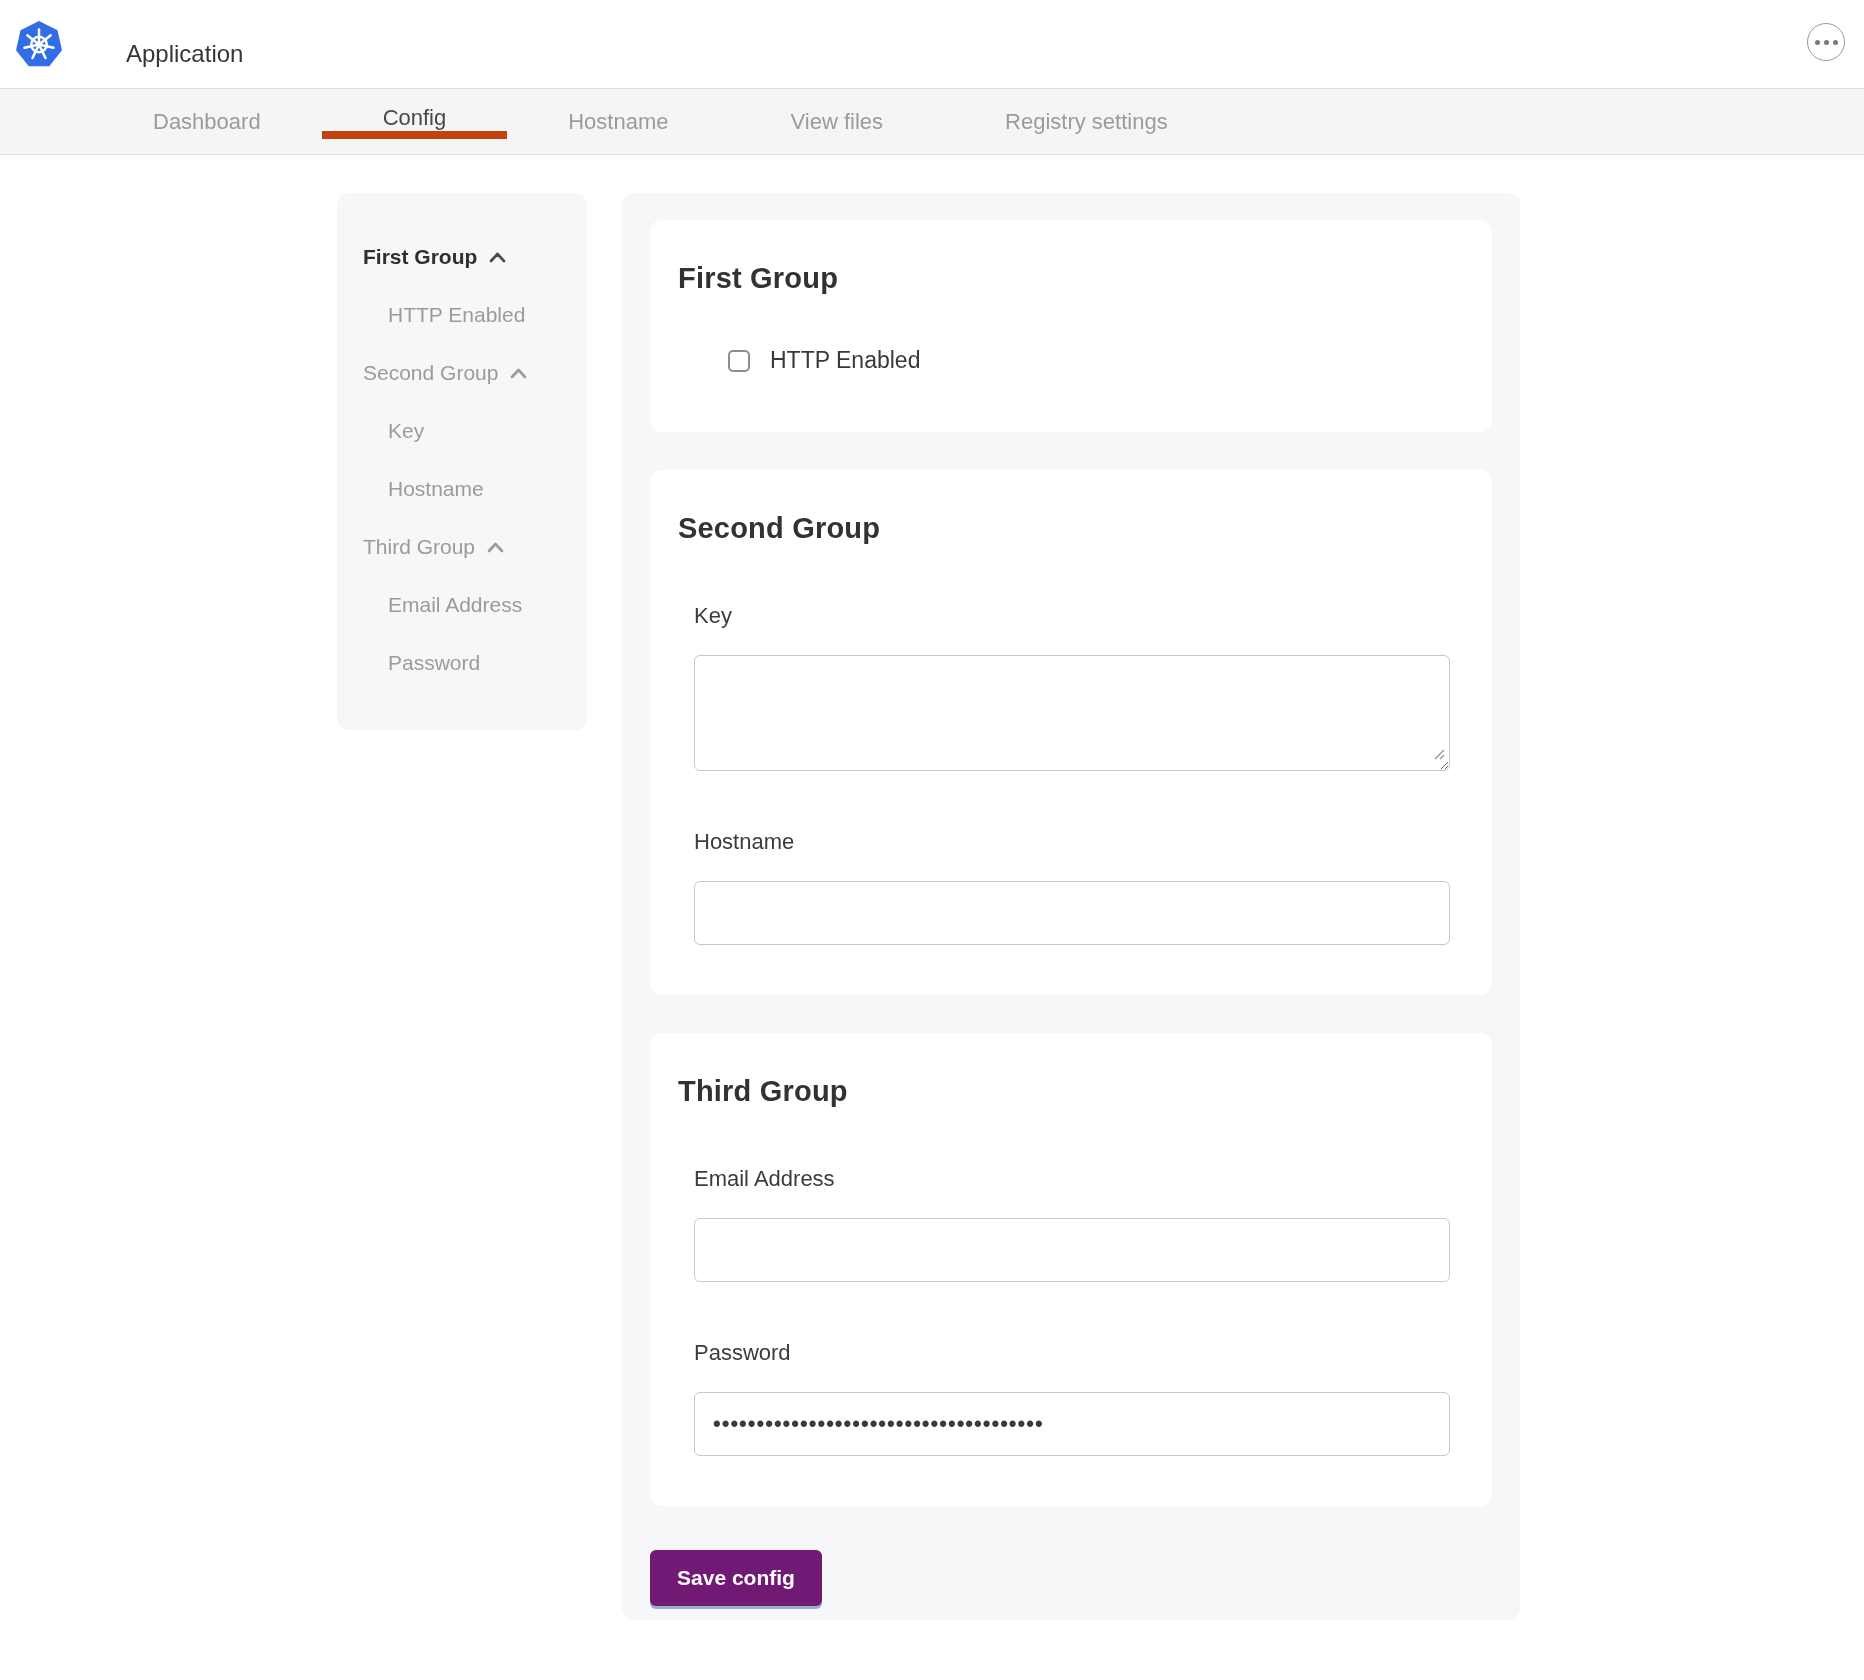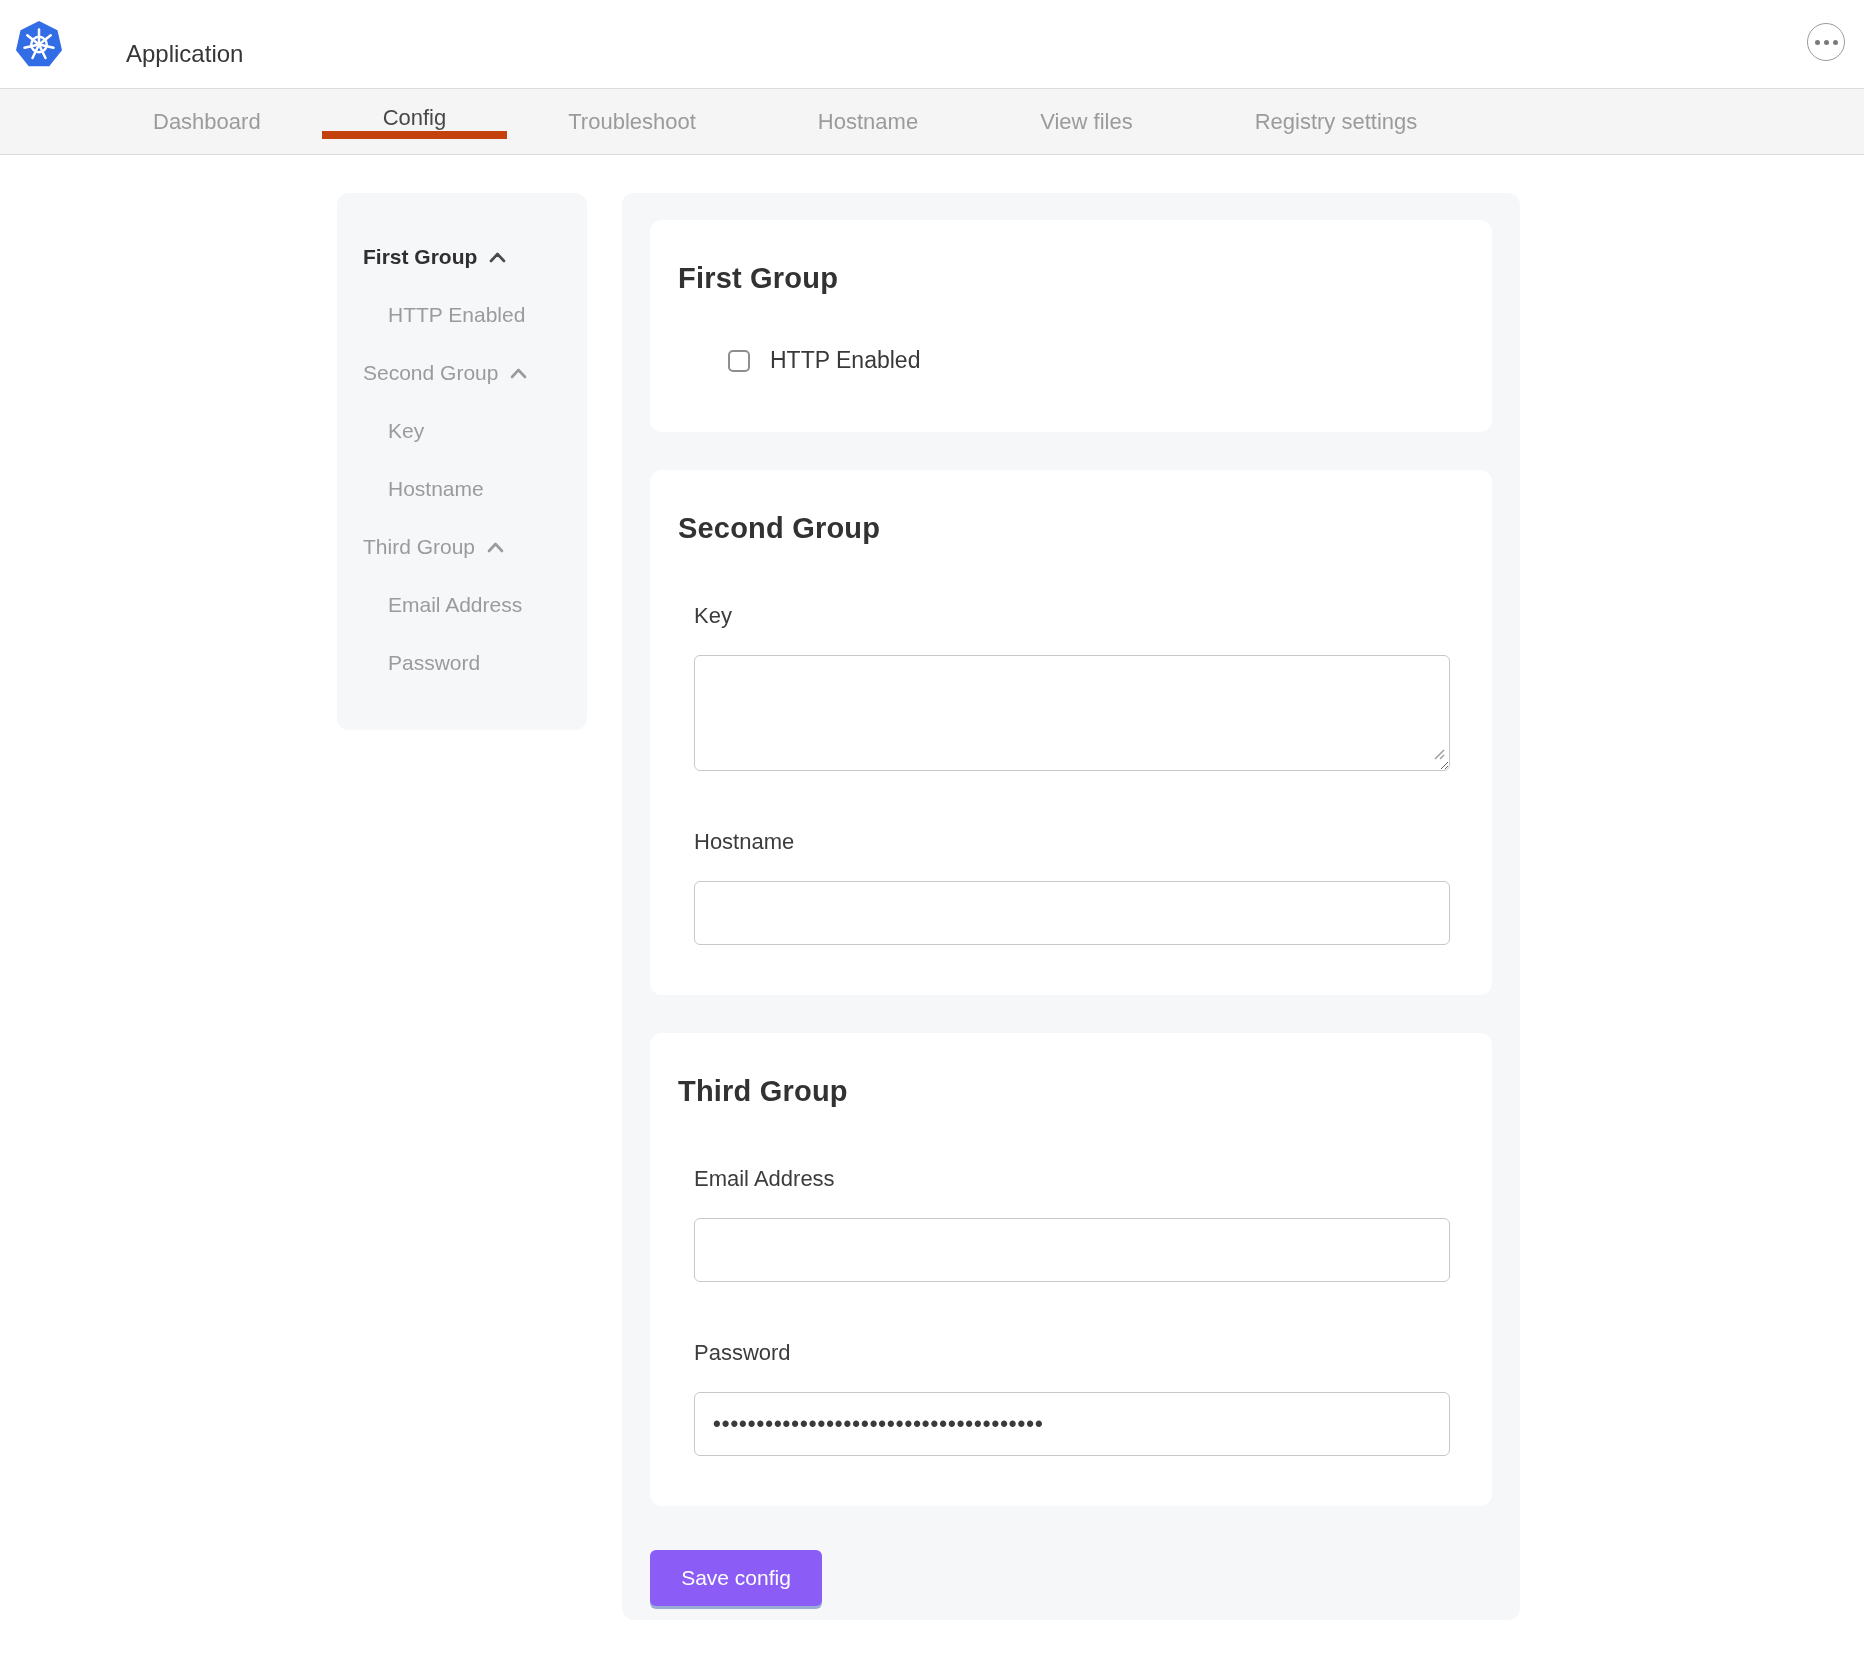--- a/index.html
+++ b/index.html
@@ -47,22 +47,22 @@
   .field-label { font-size:22px; color:#3c3c3c; margin-bottom:26px; }
   .text-input { width:756px; height:64px; border:1px solid #c6c9cc; border-radius:6px;
     background:#fff; font-size:20px; padding:0 18px; color:#333; outline:none; }
   .pw { font-size:22px; letter-spacing:1px; color:#3a3a3a; font-weight:bold; }
   .ta-wrap { position:relative; width:756px; }
   .ta-wrap textarea { width:756px; height:116px; border:1px solid #c6c9cc; border-radius:6px;
     background:#fff; font-size:20px; padding:12px 18px; resize:vertical; outline:none; display:block;
     font-family:"Liberation Sans", sans-serif; }
   .grip { position:absolute; right:5px; bottom:7px; pointer-events:none; }
 
-  .save-btn { margin:6px 0 0 0; width:172px; height:56px; background:#8b5cf6; border:none;
-    border-radius:6px; color:#fff; font-size:21px; font-weight:normal;
+  .save-btn { margin:6px 0 0 0; width:172px; height:56px; background:#701a75; border:none;
+    border-radius:6px; color:#fff; font-size:21px; font-weight:bold;
     font-family:"Liberation Sans", sans-serif; box-shadow:0 3px 0 #9aabd8; cursor:pointer; }
 </style>
 </head>
 <body>
 
 <header class="topbar">
   <span class="logo">
     <svg viewBox="0 0 100 100" width="50" height="50">
       <polygon points="50,4 87,22.5 96,62.5 70.5,94.5 29.5,94.5 4,62.5 13,22.5" fill="#326de6"></polygon>
       <g stroke="#ffffff" stroke-width="5" stroke-linecap="round" fill="none">
@@ -83,21 +83,20 @@
   <button class="menu-btn">
     <span class="dot"></span>
     <span class="dot"></span>
     <span class="dot"></span>
   </button>
 </header>
 
 <nav class="nav">
   <div class="nav-tab">Dashboard</div>
   <div class="nav-tab active">Config</div>
-  <div class="nav-tab">Troubleshoot</div>
   <div class="nav-tab">Hostname</div>
   <div class="nav-tab">View files</div>
   <div class="nav-tab">Registry settings</div>
 </nav>
 
 <aside class="sidebar">
   <div class="side-item active">
     <span>First Group</span>
     <span class="chev">
       <svg width="17" height="11" viewBox="0 0 17 11">

